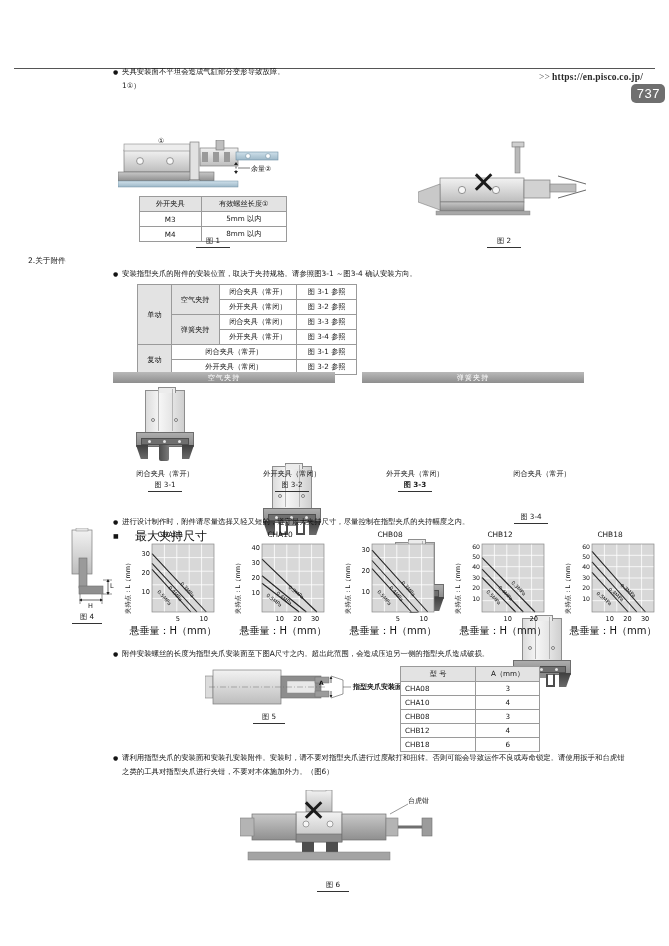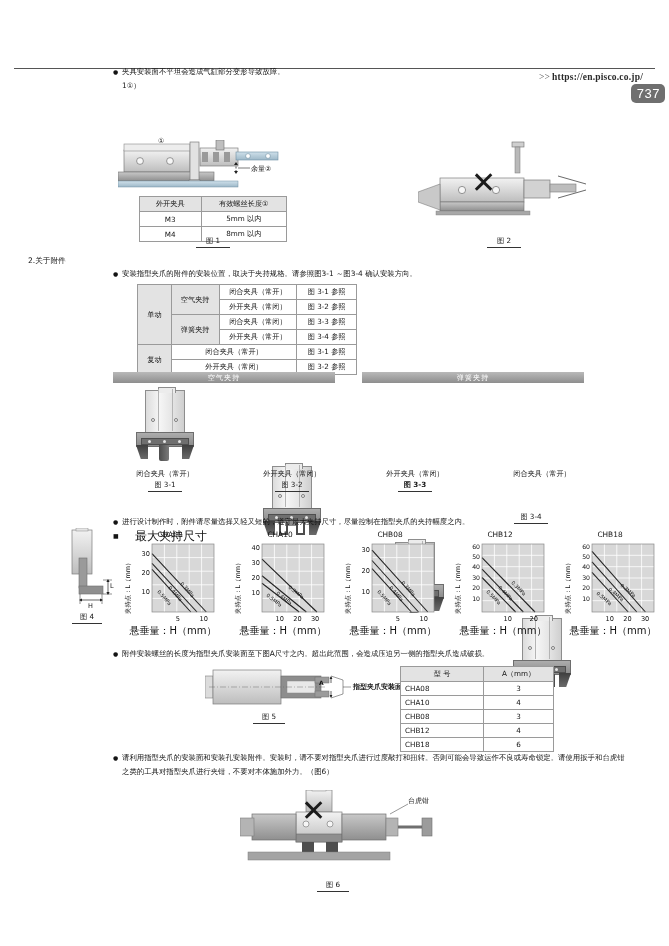--- a/index.html
+++ b/index.html
@@ -717,21 +717,21 @@
     <line x1="126" y1="10" x2="138" y2="14" stroke="#333" stroke-width="0.5"></line>
     <line x1="126" y1="32" x2="138" y2="28" stroke="#333" stroke-width="0.5"></line>
     <line x1="138" y1="14" x2="138" y2="28" stroke="#333" stroke-width="0.5"></line>
     <line x1="138" y1="21" x2="146" y2="21" stroke="#333" stroke-width="0.5"></line>
   </svg>
   <div class="callout-text" style="left:114px; top:13px; font-size:6px;">A</div>
   <div class="callout-text" style="left:148px; top:16px;">指型夹爪安装面</div>
 </div>
 <div class="fig-caption underline" style="left:253px; top:712px; width:32px;">图 5</div>
 
-<table class="doc-table" style="position:absolute; left:400px; top:666px; width:154px;">
+<table class="doc-table" style="position:absolute; left:400px; top:666px; width:140px;">
   <thead>
     <tr>
       <th style="width:76px;">型 号</th>
       <th style="width:64px;">A（mm）</th>
     </tr>
   </thead>
   <tbody>
     <tr>
       <td style="text-align:left">CHA08</td>
       <td>3</td>

